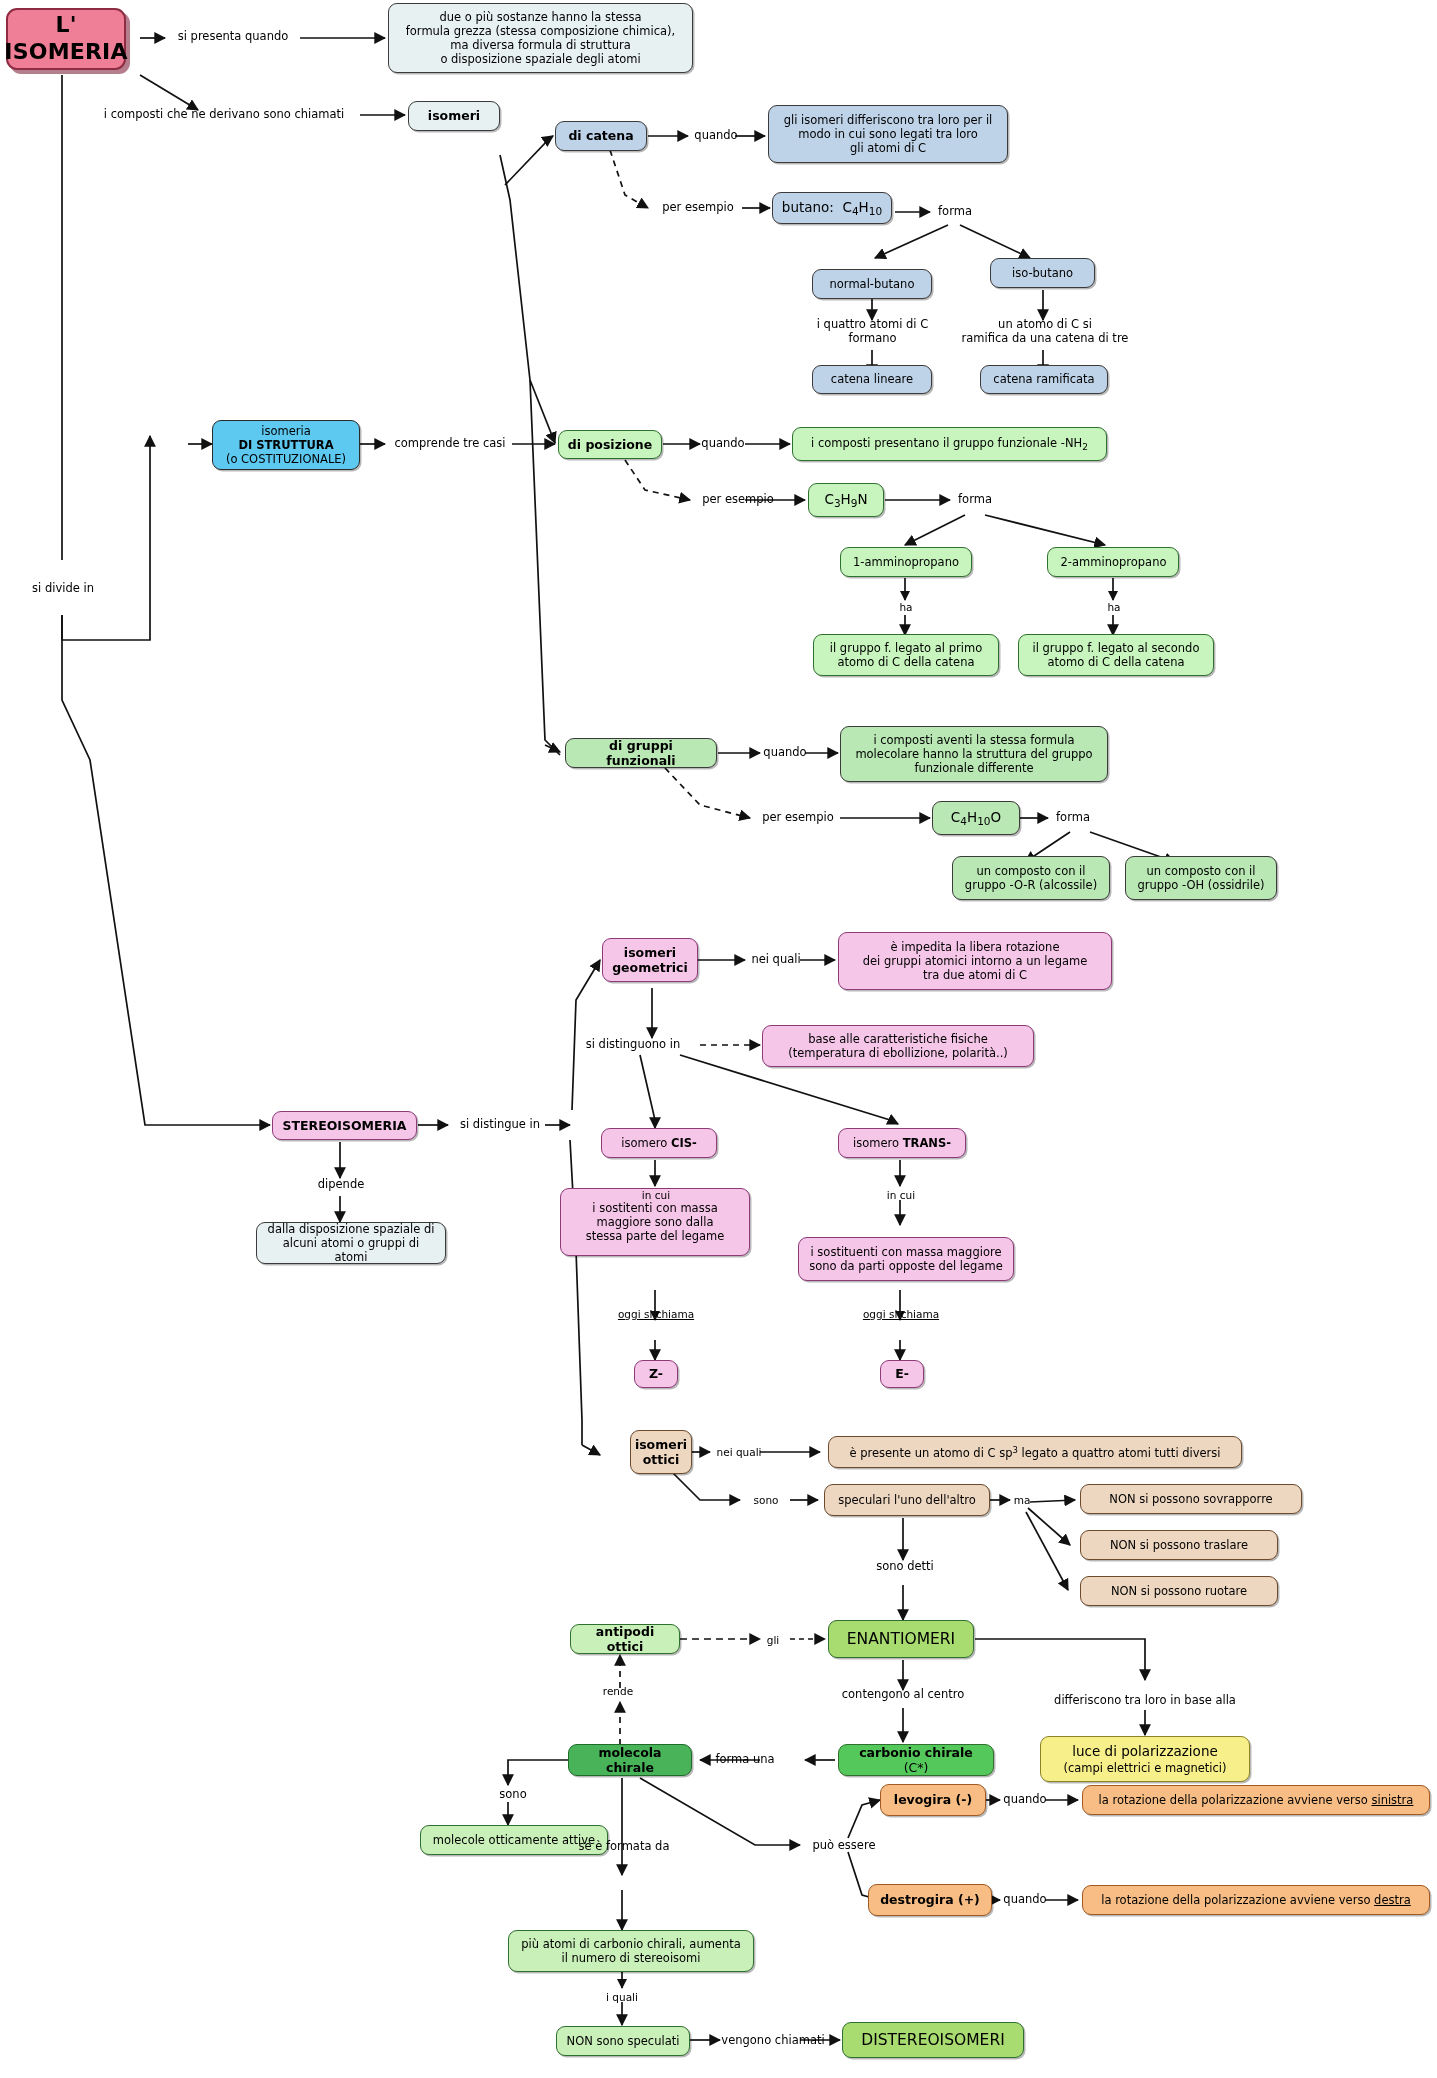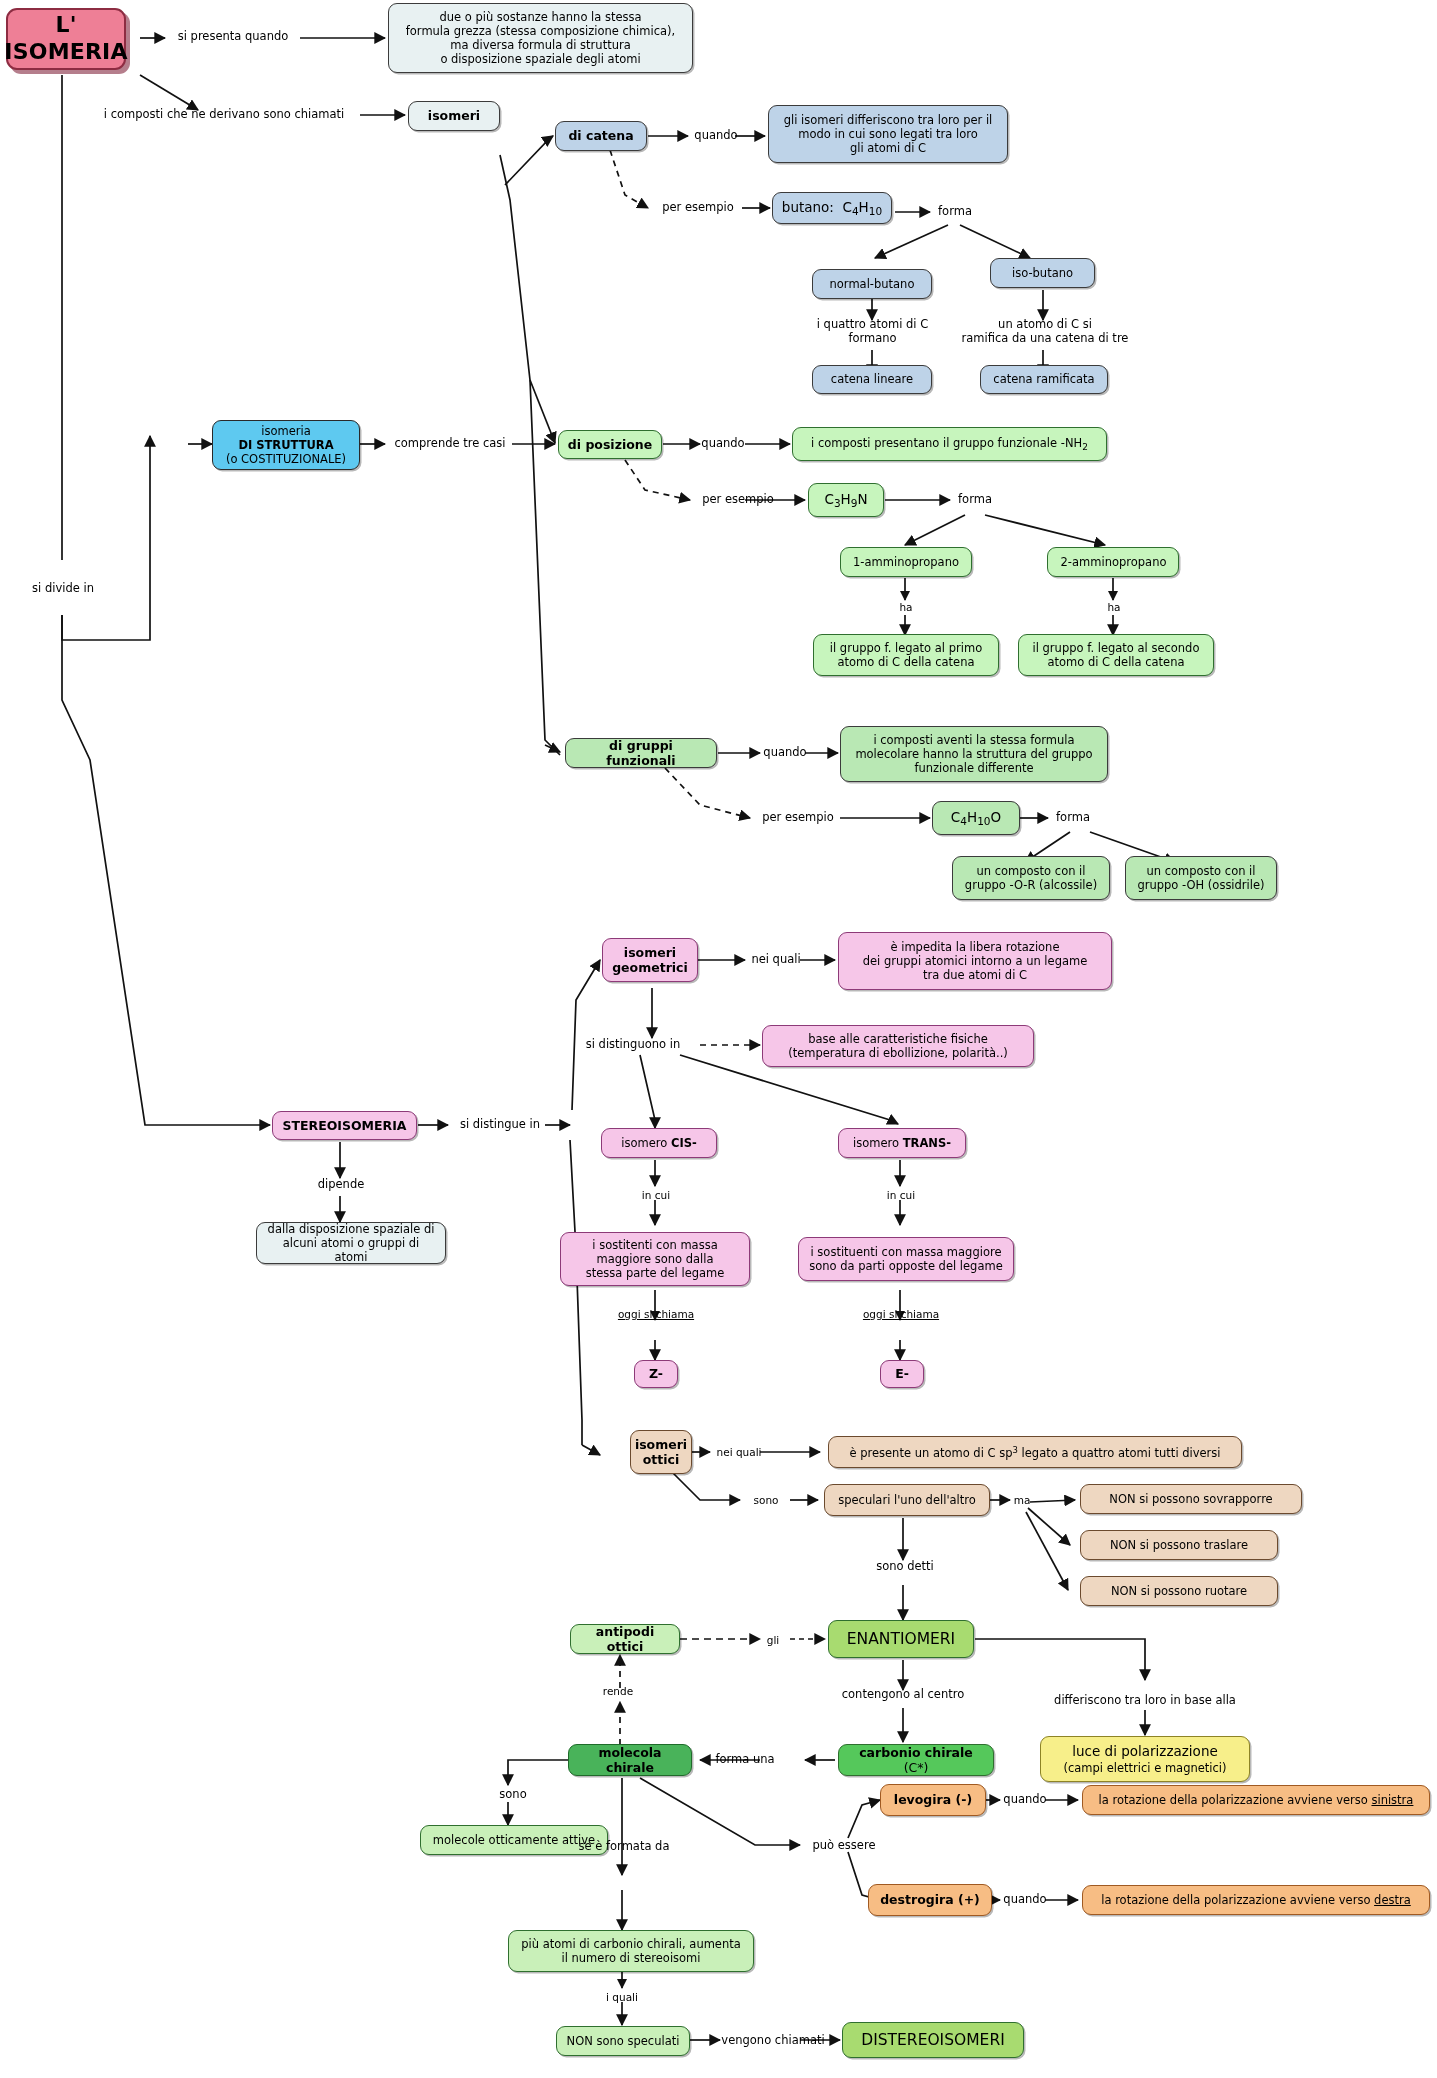--- a/index.html
+++ b/index.html
@@ -428,21 +428,21 @@
   </div>
 
   <div class="label fs10" style="left:632px;top:1186px;width:48px;height:18px;">
     <span>in cui</span>
   </div>
 
   <div class="label fs10" style="left:877px;top:1186px;width:48px;height:18px;">
     <span>in cui</span>
   </div>
 
-  <div class="node c-pink fs11" style="left:560px;top:1232px;width:190px;height:54px;">
+  <div class="node c-pink fs11" style="left:560px;top:1188px;width:190px;height:68px;">
     <span>i sostitenti con massa
 maggiore sono dalla
 stessa parte del legame</span>
   </div>
 
   <div class="node c-pink fs11" style="left:798px;top:1237px;width:216px;height:44px;">
     <span>i sostituenti con massa maggiore
 sono da parti opposte del legame</span>
   </div>
 

